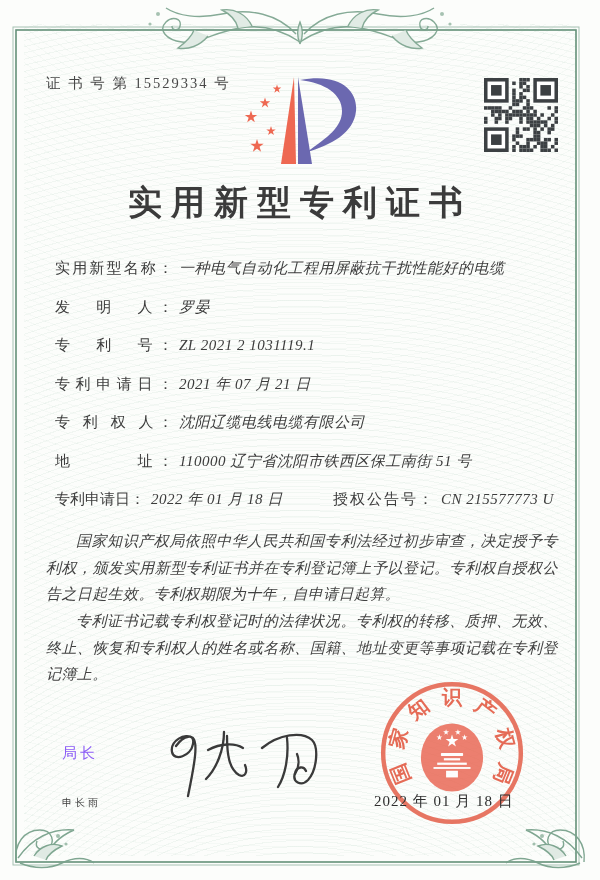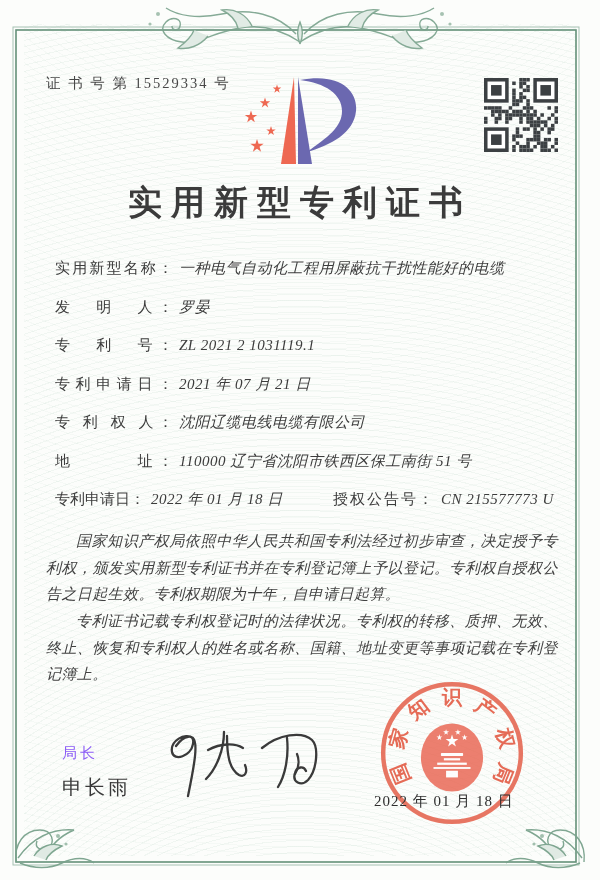--- a/index.html
+++ b/index.html
@@ -35,21 +35,21 @@
   .pair2{position:absolute; left:278px; top:0;}
   .pair2 .field-label{width:auto; letter-spacing:2px;}
 
   .paras{position:absolute; left:46px; right:42px; top:528px; z-index:2;}
   .paras p{
     margin:0; text-indent:2em; font-size:15px; line-height:1.78;
     font-style:italic; color:#414141; letter-spacing:.4px; text-align:justify;
   }
 
   .sig-title{position:absolute; left:62px; top:744px; font-size:15px; letter-spacing:3px; color:#8b5cf6;}
-  .sig-name{position:absolute; left:62px; top:774px; font-size:20px; letter-spacing:3px; color:#3a3a3a;}
+  .sig-name{position:absolute; left:62px; top:796px; font-size:10px; letter-spacing:3px; color:#3a3a3a;}
   .sig-script{position:absolute; left:138px; top:716px; width:195px; height:98px;}
 
   .seal{position:absolute; left:378px; top:679px; width:148px; height:148px; z-index:2; opacity:.93;}
   .seal-ch{fill:#e4604a; font-size:27px; font-weight:700; text-anchor:middle; dominant-baseline:middle;
            font-family:"Liberation Serif","DejaVu Serif",serif;}
   .seal-date{position:absolute; left:374px; top:792px; font-size:15px; letter-spacing:1px; color:#2e2e2e; z-index:3; white-space:nowrap;}
 
   .footer{position:absolute; left:0; top:835px; width:100%; text-align:center; font-size:13px; letter-spacing:1px; color:#4a4a4a;}
   .qf{fill:#3c4043;}
 </style>

